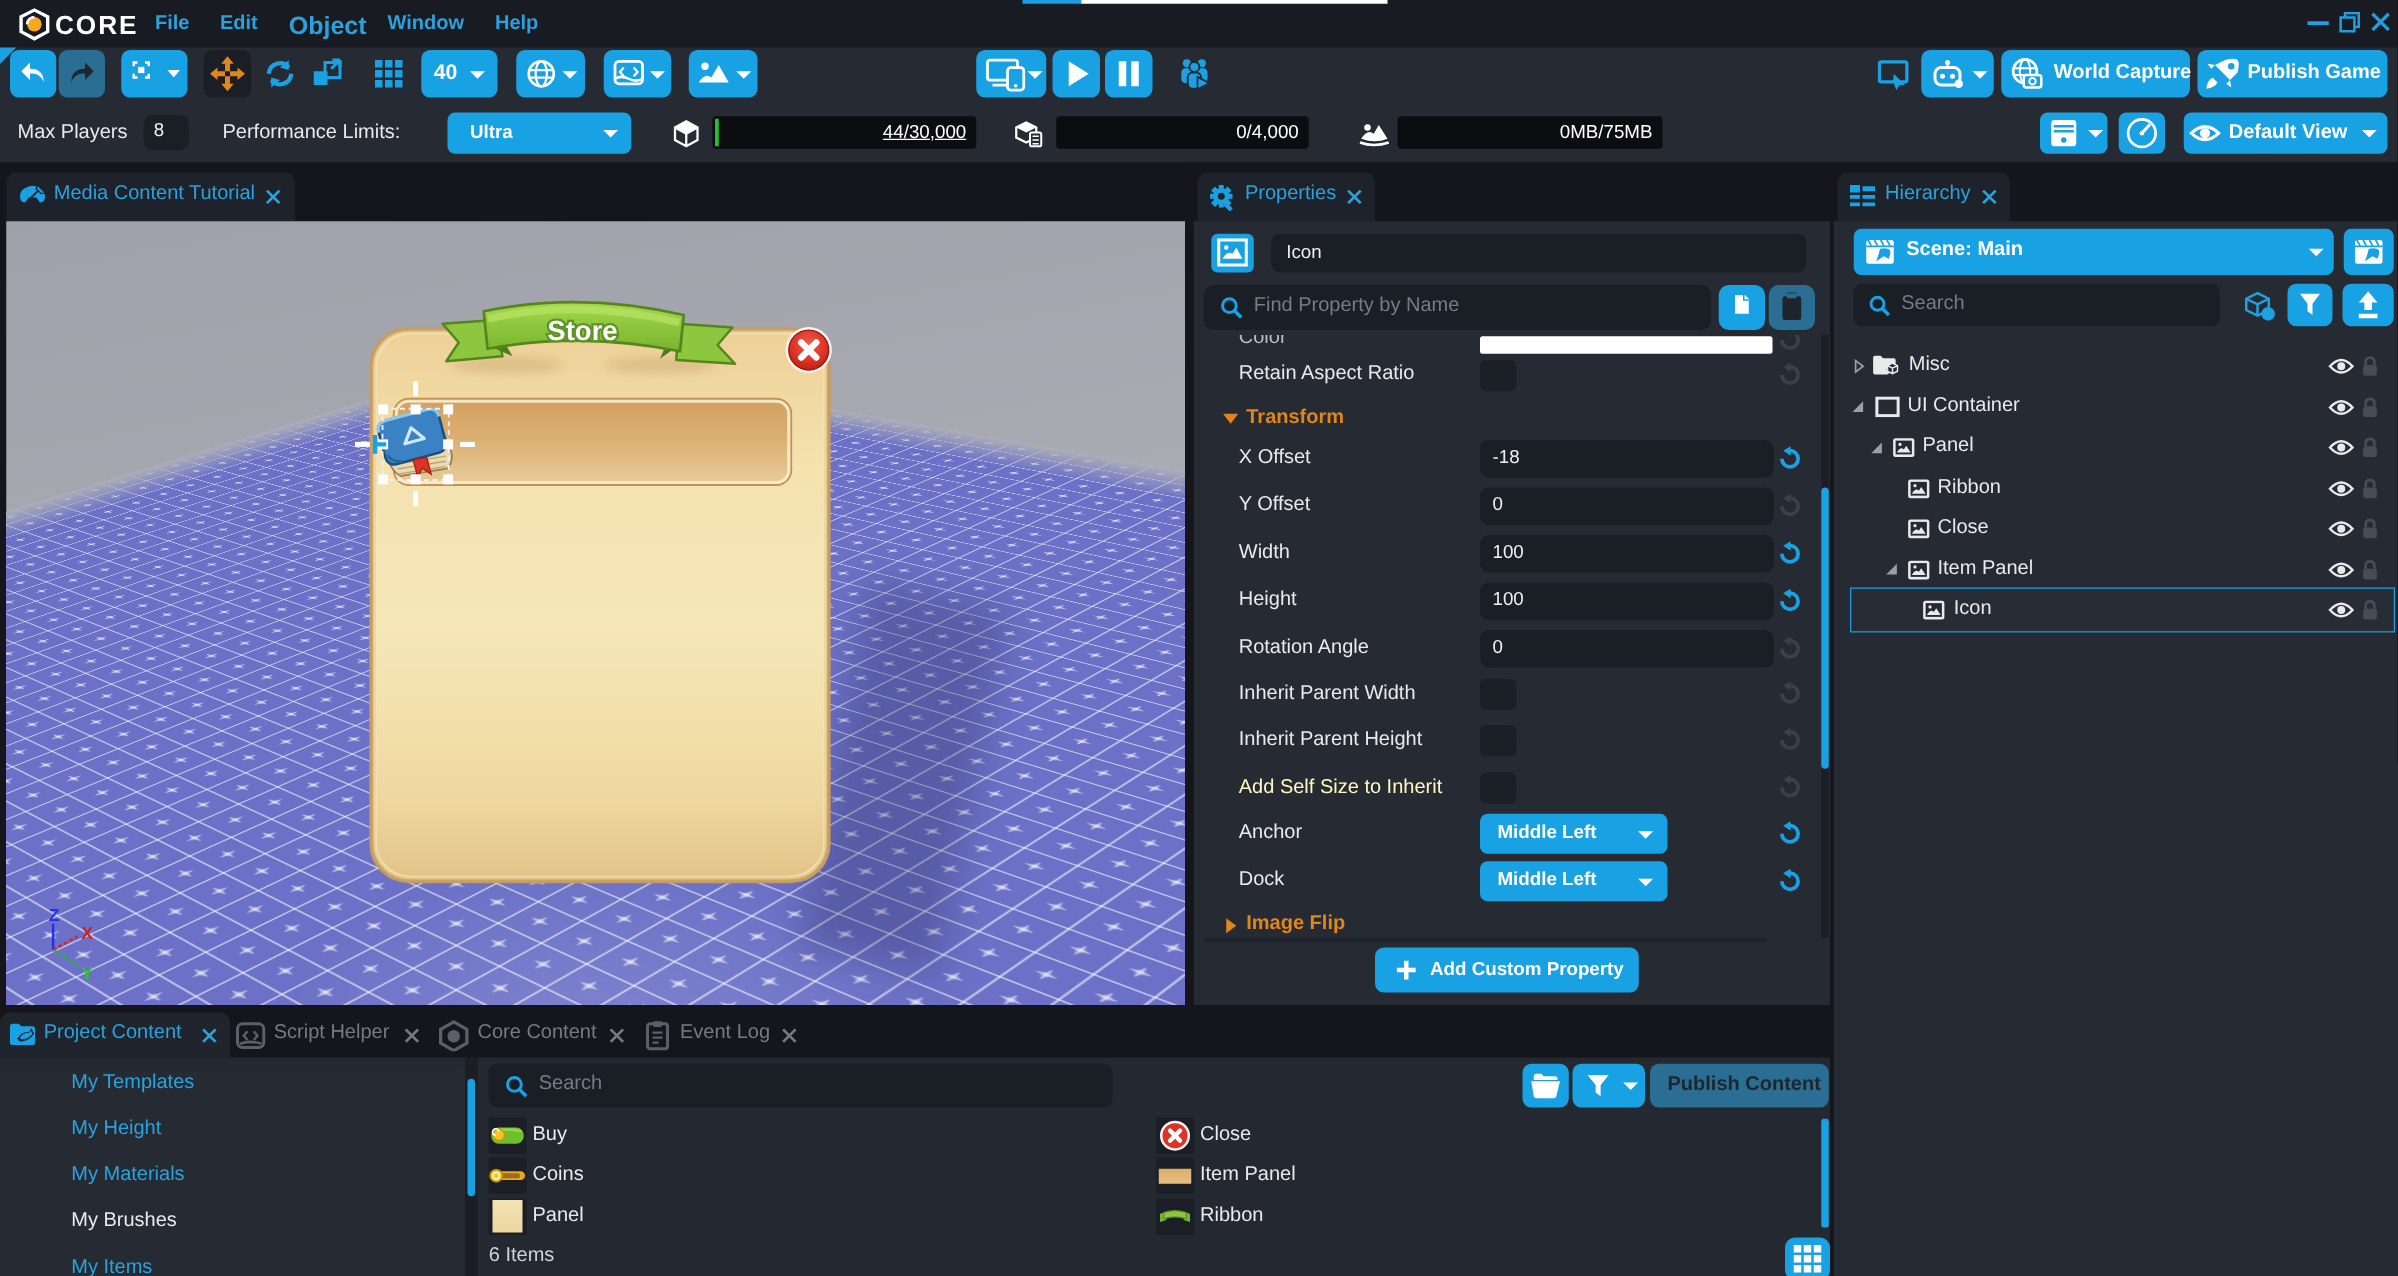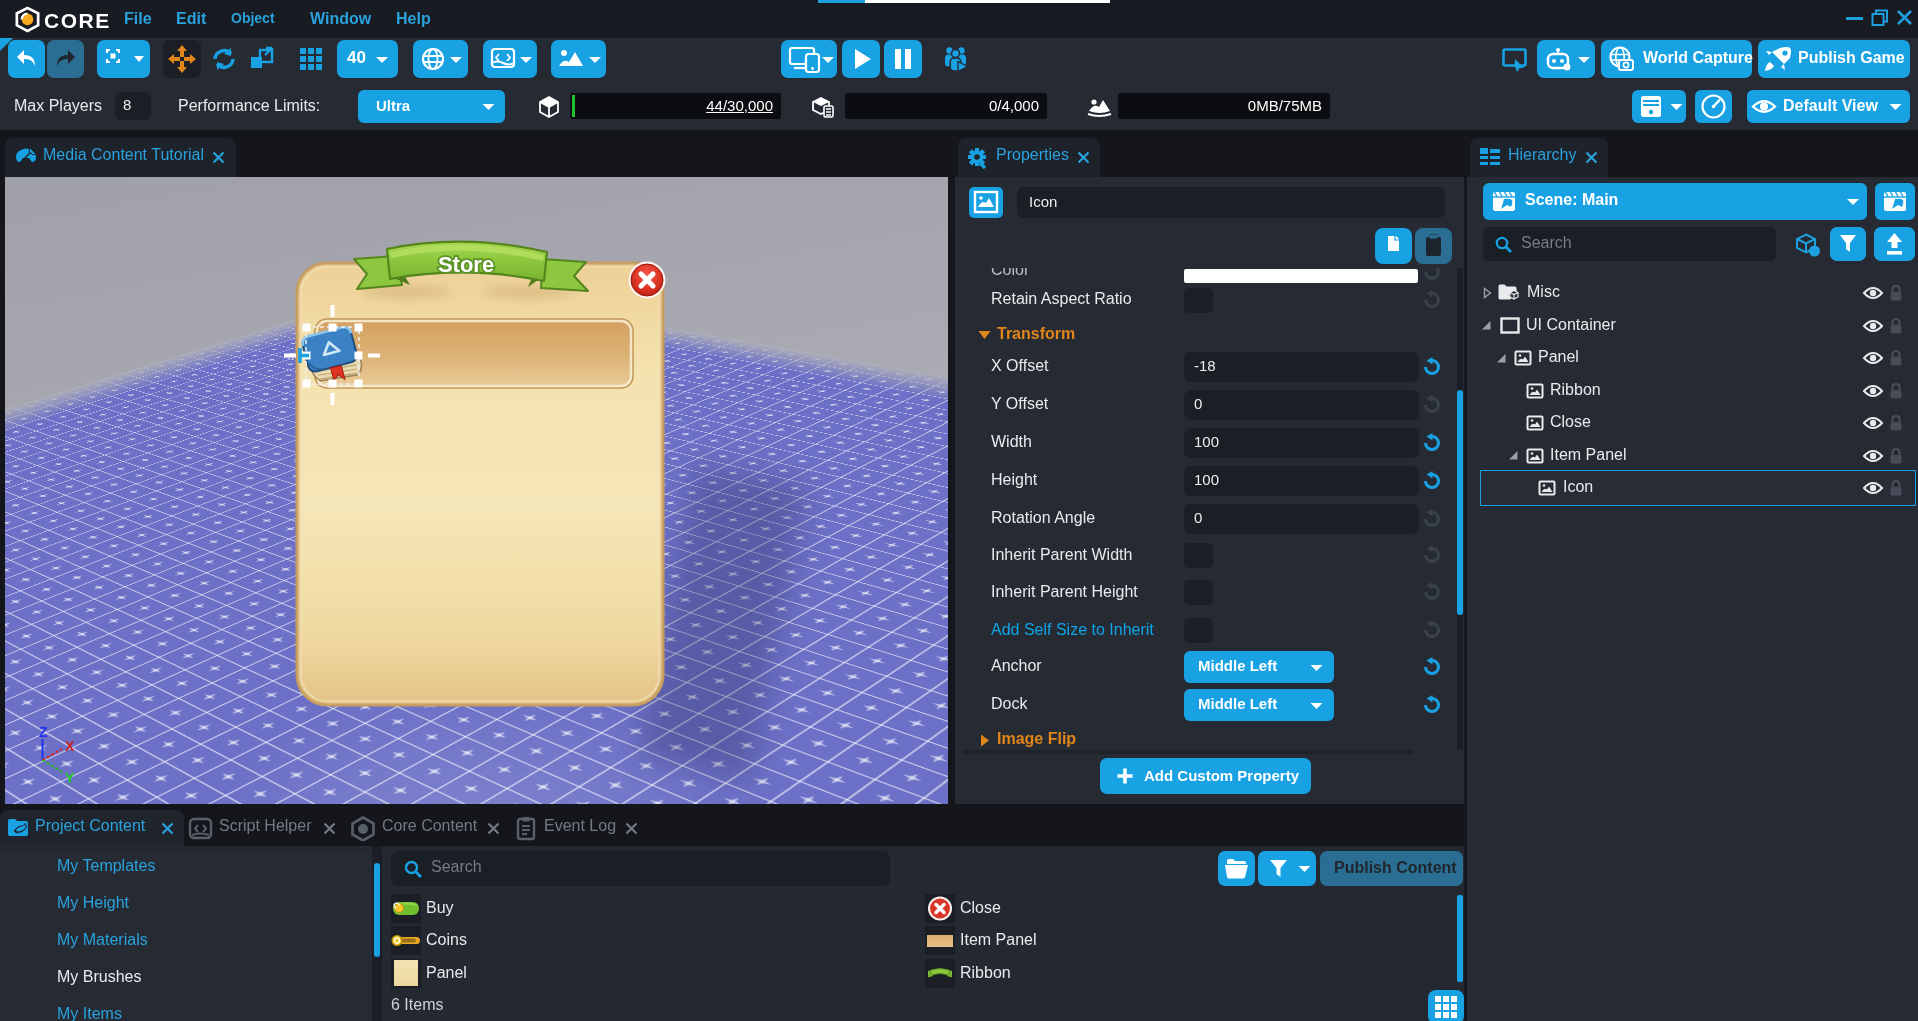--- a/index.html
+++ b/index.html
@@ -24,21 +24,21 @@
 
   <svg class="abs" style="left:14px;top:6px" width="30" height="27" viewBox="0 0 30 27">
     <polygon points="13.5,0.5 25.5,6.5 25.5,20 13.5,26.5 1.5,20 1.5,6.5" fill="#ffffff"></polygon>
     <polygon points="13.5,3.4 22.8,8.2 22.8,18.5 13.5,23.4 4.2,18.5 4.2,8.2" fill="#181b22"></polygon>
     <circle cx="13.5" cy="13.4" r="5.8" fill="#f7a81b"></circle>
     <path d="M13.5 7.6 A5.8 5.8 0 0 0 7.7 13.4" fill="none" stroke="#fff" stroke-width="2.2"></path>
   </svg>
   <div class="txt" style="left:44px;top:9px;font-size:21px;font-weight:bold;color:#fff;letter-spacing:1.5px;">CORE</div>
   <div class="txt" style="left:124px;top:10px;font-size:16px;font-weight:bold;color:#2aa2dd;">File</div>
   <div class="txt" style="left:176px;top:10px;font-size:16px;font-weight:bold;color:#2aa2dd;">Edit</div>
-  <div class="txt" style="left:231px;top:10px;font-size:14px;font-weight:bold;color:#2aa2dd;">Object</div>
+  <div class="txt" style="left:231px;top:10px;font-size:20px;font-weight:bold;color:#2aa2dd;">Object</div>
   <div class="txt" style="left:310px;top:10px;font-size:16px;font-weight:bold;color:#2aa2dd;">Window</div>
   <div class="txt" style="left:396px;top:10px;font-size:16px;font-weight:bold;color:#2aa2dd;">Help</div>
 
   <div class="abs" style="left:1846px;top:17px;width:17px;height:3px;background:#1f9fe0;"></div>
   <svg class="abs" style="left:1871px;top:9px" width="18" height="18" viewBox="0 0 18 18">
     <rect x="5" y="1.5" width="11" height="11" fill="none" stroke="#1f9fe0" stroke-width="2"></rect>
     <rect x="1.5" y="5" width="11" height="11" fill="#181b22" stroke="#1f9fe0" stroke-width="2"></rect>
   </svg>
   <svg class="abs" style="left:1896px;top:9px" width="17" height="17" viewBox="0 0 17 17">
     <path d="M2 2 L15 15 M15 2 L2 15" stroke="#1f9fe0" stroke-width="2.6"></path>
@@ -429,20 +429,27 @@
     <div class="abs blue" style="left:14px;top:10px;width:34px;height:31px;border-radius:5px;">
       <svg width="34" height="31" viewBox="0 0 34 31">
           <rect x="6" y="5" width="22" height="20" fill="none" stroke="#fff" stroke-width="2.4"></rect>
           <path d="M9 20 Q13 13 17 16 L20 11 L25 20 Z" fill="#fff"></path>
           <circle cx="12" cy="11" r="1.8" fill="#fff"></circle>
         </svg>
     </div>
     <div class="inp" style="left:62px;top:10px;width:428px;height:31px;">
         <span style="position:absolute;left:12px;top:6px;font-size:15px;">Icon</span>
       </div>
+    <div class="inp" style="left:8px;top:51px;width:406px;height:36px;border-radius:8px;">
+      <svg class="abs" style="left:12px;top:8px" width="20" height="20" viewBox="0 0 20 20">
+          <circle cx="8.5" cy="8.5" r="5.5" fill="none" stroke="#18a2e4" stroke-width="2.4"></circle>
+          <path d="M12.5 12.5 L18 18" stroke="#18a2e4" stroke-width="2.8"></path>
+        </svg>
+      <span style="position:absolute;left:40px;top:8px;font-size:16px;color:#757c87;">Find Property by Name</span>
+    </div>
     <div class="btn" style="left:420px;top:51px;width:37px;height:36px;border-radius:8px;">
       <svg width="37" height="36" viewBox="0 0 37 36">
           <path d="M13 8 L21 8 L24 11 L24 23 L13 23 Z" fill="#fff"></path>
           <path d="M20 8 L20 12 L24 12" fill="none" stroke="#18a2e4" stroke-width="1.2"></path>
         </svg>
     </div>
     <div class="btn teal" style="left:460px;top:51px;width:37px;height:36px;border-radius:8px;">
       <svg width="37" height="36" viewBox="0 0 37 36">
           <rect x="11" y="9" width="15" height="19" rx="2" fill="#1d242d"></rect>
           <rect x="14.5" y="6" width="8" height="5" rx="1" fill="#1d242d"></rect>
@@ -511,21 +518,21 @@
       <svg class="abs" style="left:467px;top:277px" width="20" height="20" viewBox="0 0 20 20">
           <path d="M3.5 10 A 6.5 6.5 0 1 0 10 3.5" fill="none" stroke="#39414d" stroke-width="3"></path>
           <path d="M10.5 0 L4.5 3.5 L10.5 7.5 Z" fill="#39414d"></path>
         </svg>
       <div class="txt" style="left:36px;top:315px;font-size:16px;color:#e8eaec;">Inherit Parent Height</div>
       <div class="abs" style="left:229px;top:312px;width:29px;height:25px;background:#1b1f26;border-radius:5px;"></div>
       <svg class="abs" style="left:467px;top:314px" width="20" height="20" viewBox="0 0 20 20">
           <path d="M3.5 10 A 6.5 6.5 0 1 0 10 3.5" fill="none" stroke="#39414d" stroke-width="3"></path>
           <path d="M10.5 0 L4.5 3.5 L10.5 7.5 Z" fill="#39414d"></path>
         </svg>
-      <div class="txt" style="left:36px;top:353px;font-size:16px;color:#0ea5e9;">Add Self Size to Inherit</div>
+      <div class="txt" style="left:36px;top:353px;font-size:16px;color:#fef9c3;">Add Self Size to Inherit</div>
       <div class="abs" style="left:229px;top:350px;width:29px;height:25px;background:#1b1f26;border-radius:5px;"></div>
       <svg class="abs" style="left:467px;top:352px" width="20" height="20" viewBox="0 0 20 20">
           <path d="M3.5 10 A 6.5 6.5 0 1 0 10 3.5" fill="none" stroke="#39414d" stroke-width="3"></path>
           <path d="M10.5 0 L4.5 3.5 L10.5 7.5 Z" fill="#39414d"></path>
         </svg>
       <div class="txt" style="left:36px;top:389px;font-size:16px;color:#e8eaec;">Anchor</div>
       <div class="btn" style="left:229px;top:383px;width:150px;height:32px;border-radius:6px;">
         <div class="txt" style="left:14px;top:6px;font-size:15px;font-weight:bold;color:#fff;">Middle Left</div>
         <svg class="abs" style="left:126px;top:13px" width="13" height="8" viewBox="0 0 13 8">
             <path d="M0.5 1 L12.5 1 L6.5 7 Z" fill="#fff"></path>

